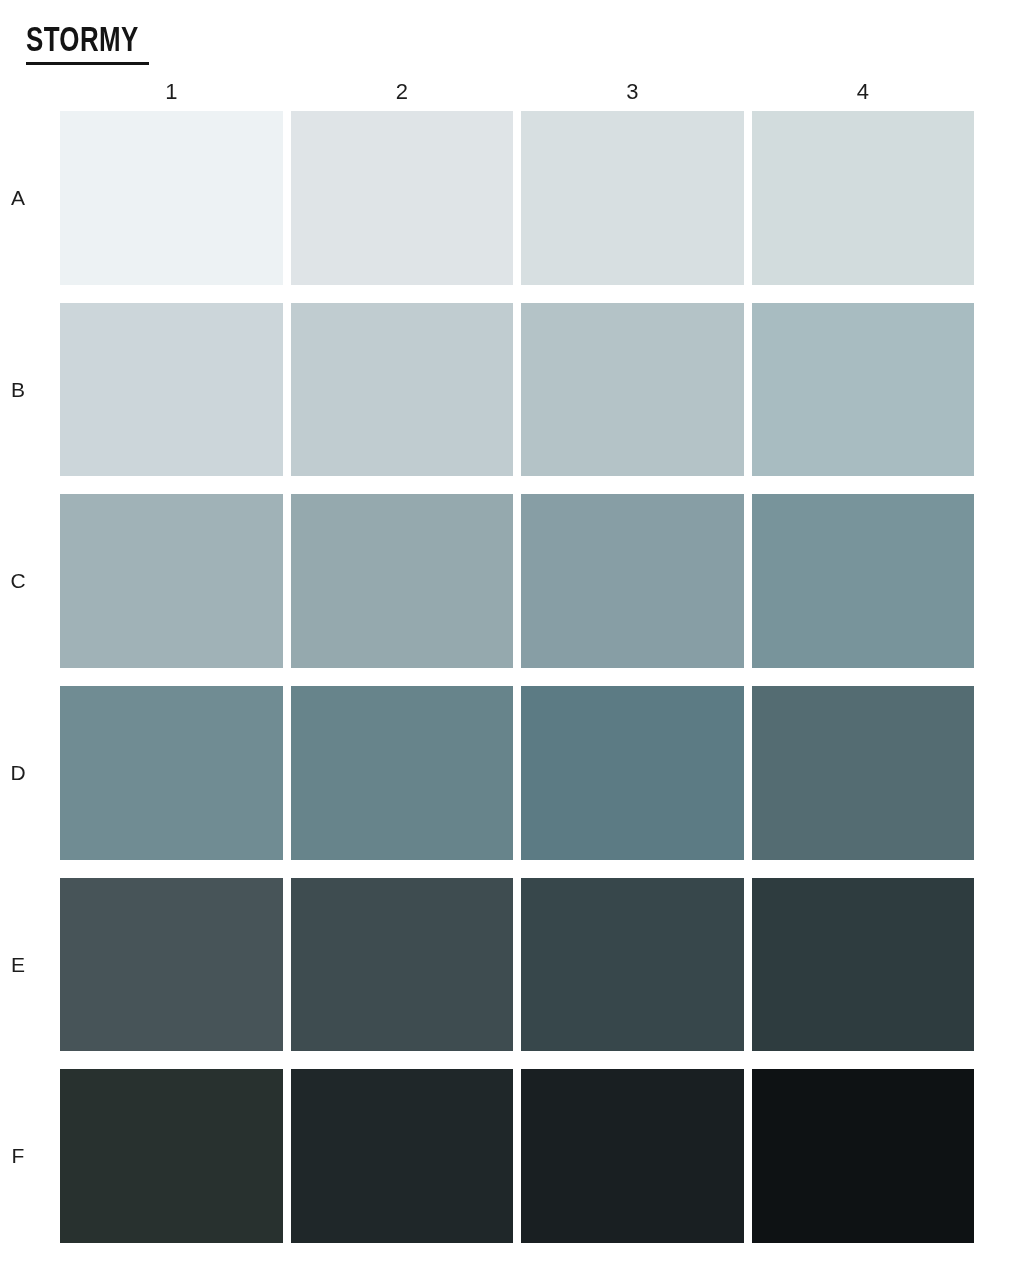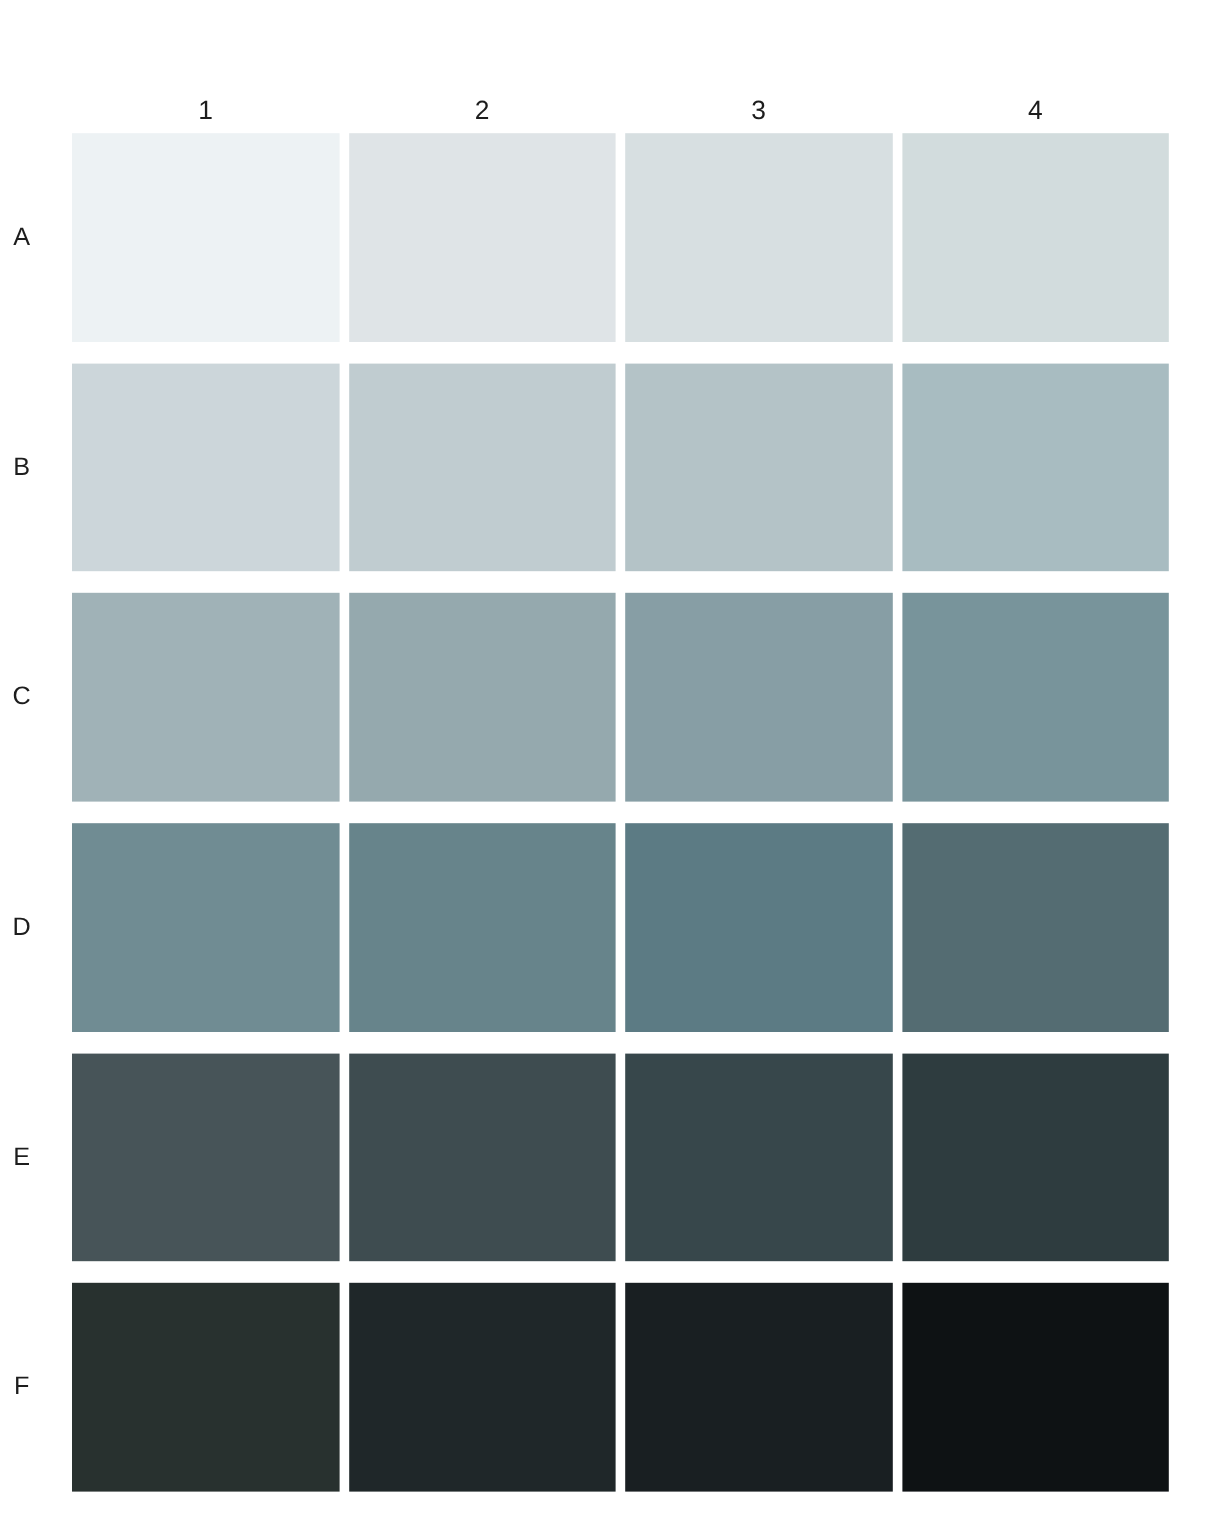--- a/index.html
+++ b/index.html
@@ -117,20 +117,24 @@
   .swatch {
     flex: 1 1 0;
     height: 100%;
   }
 </style>
 </head>
 <body>
 
 <div class="page">
 
+  <div class="title-block">
+    <div class="palette-title">STORMY</div>
+    <div class="title-rule"></div>
+  </div>
 
   <div class="grid-wrap">
 
     <div class="col-headers">
       <div class="col-header">1</div>
       <div class="col-header">2</div>
       <div class="col-header">3</div>
       <div class="col-header">4</div>
     </div>
 

